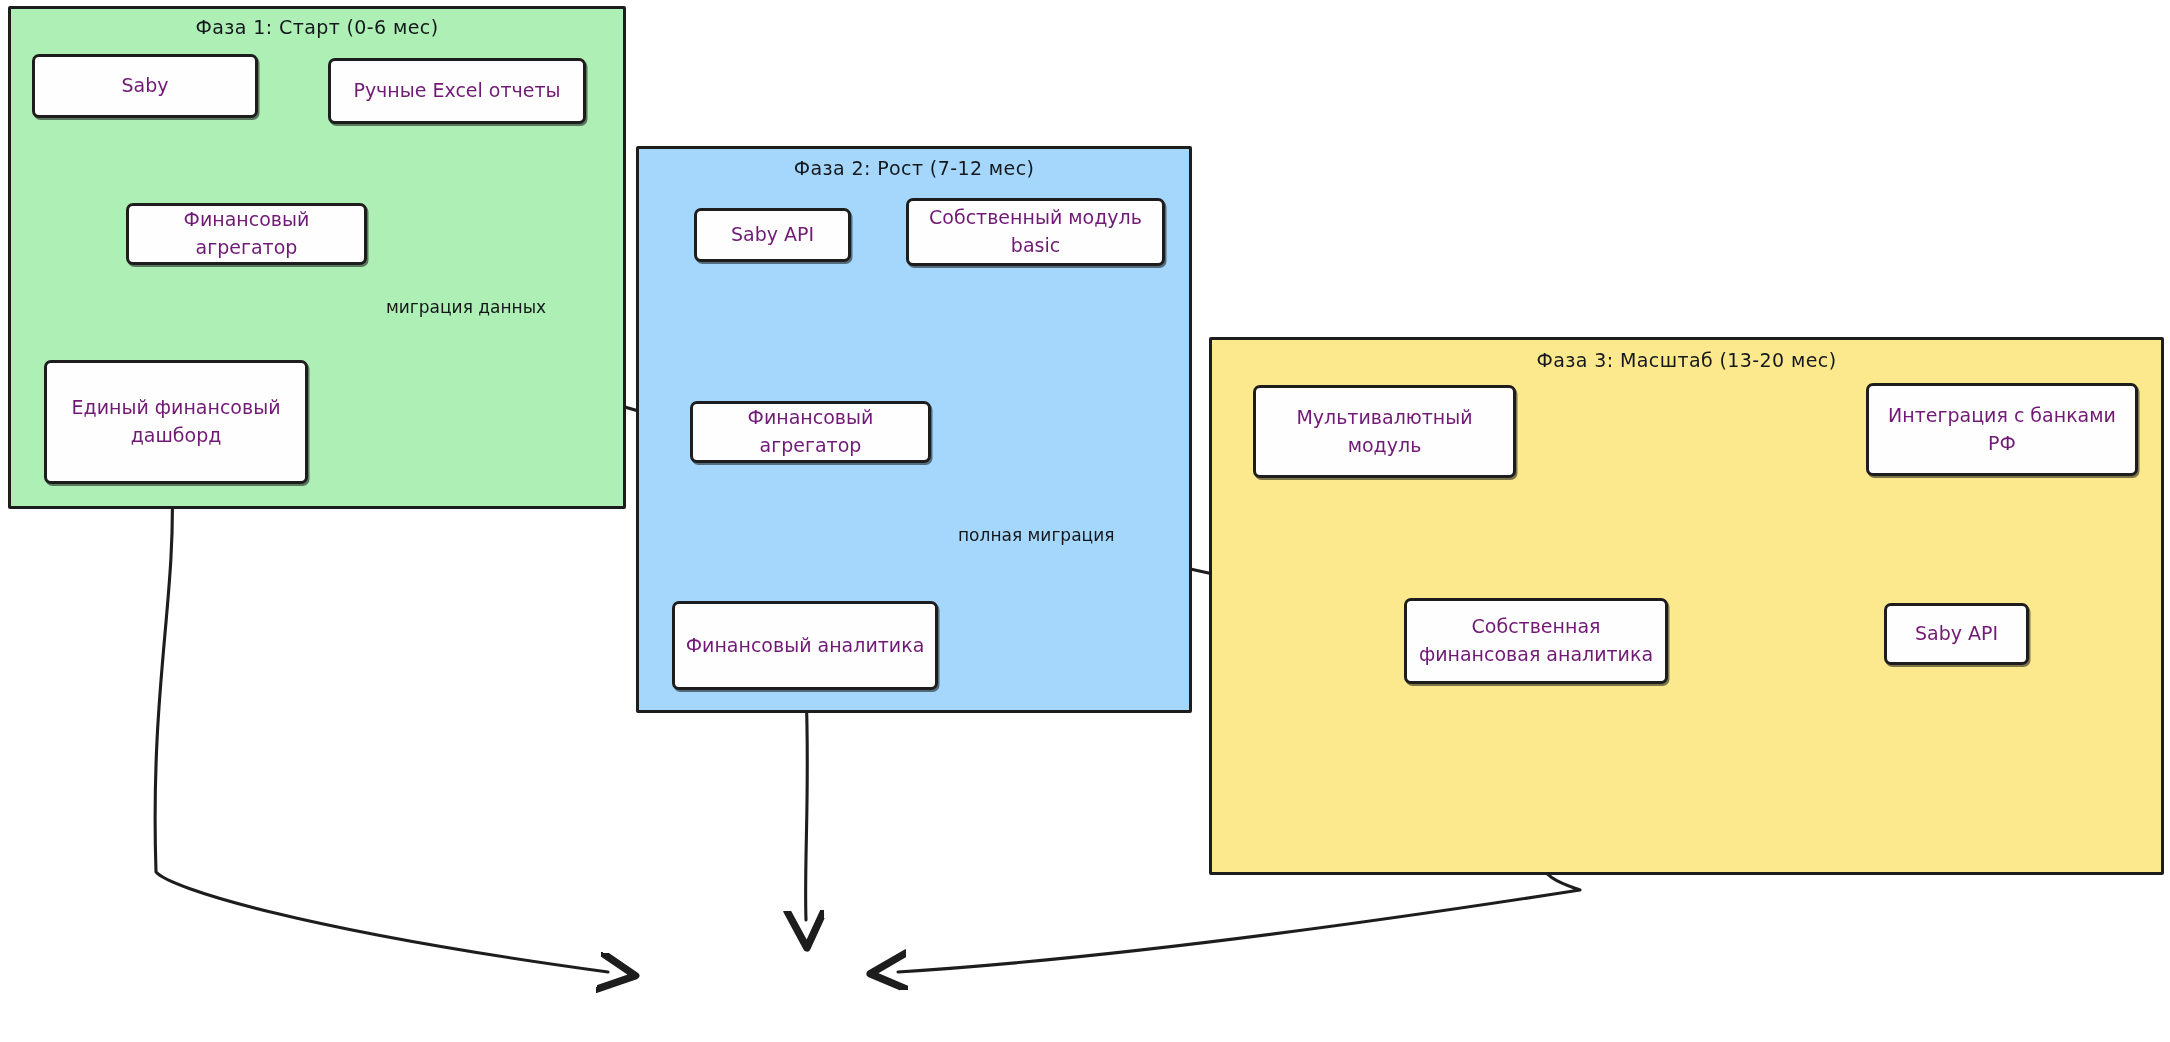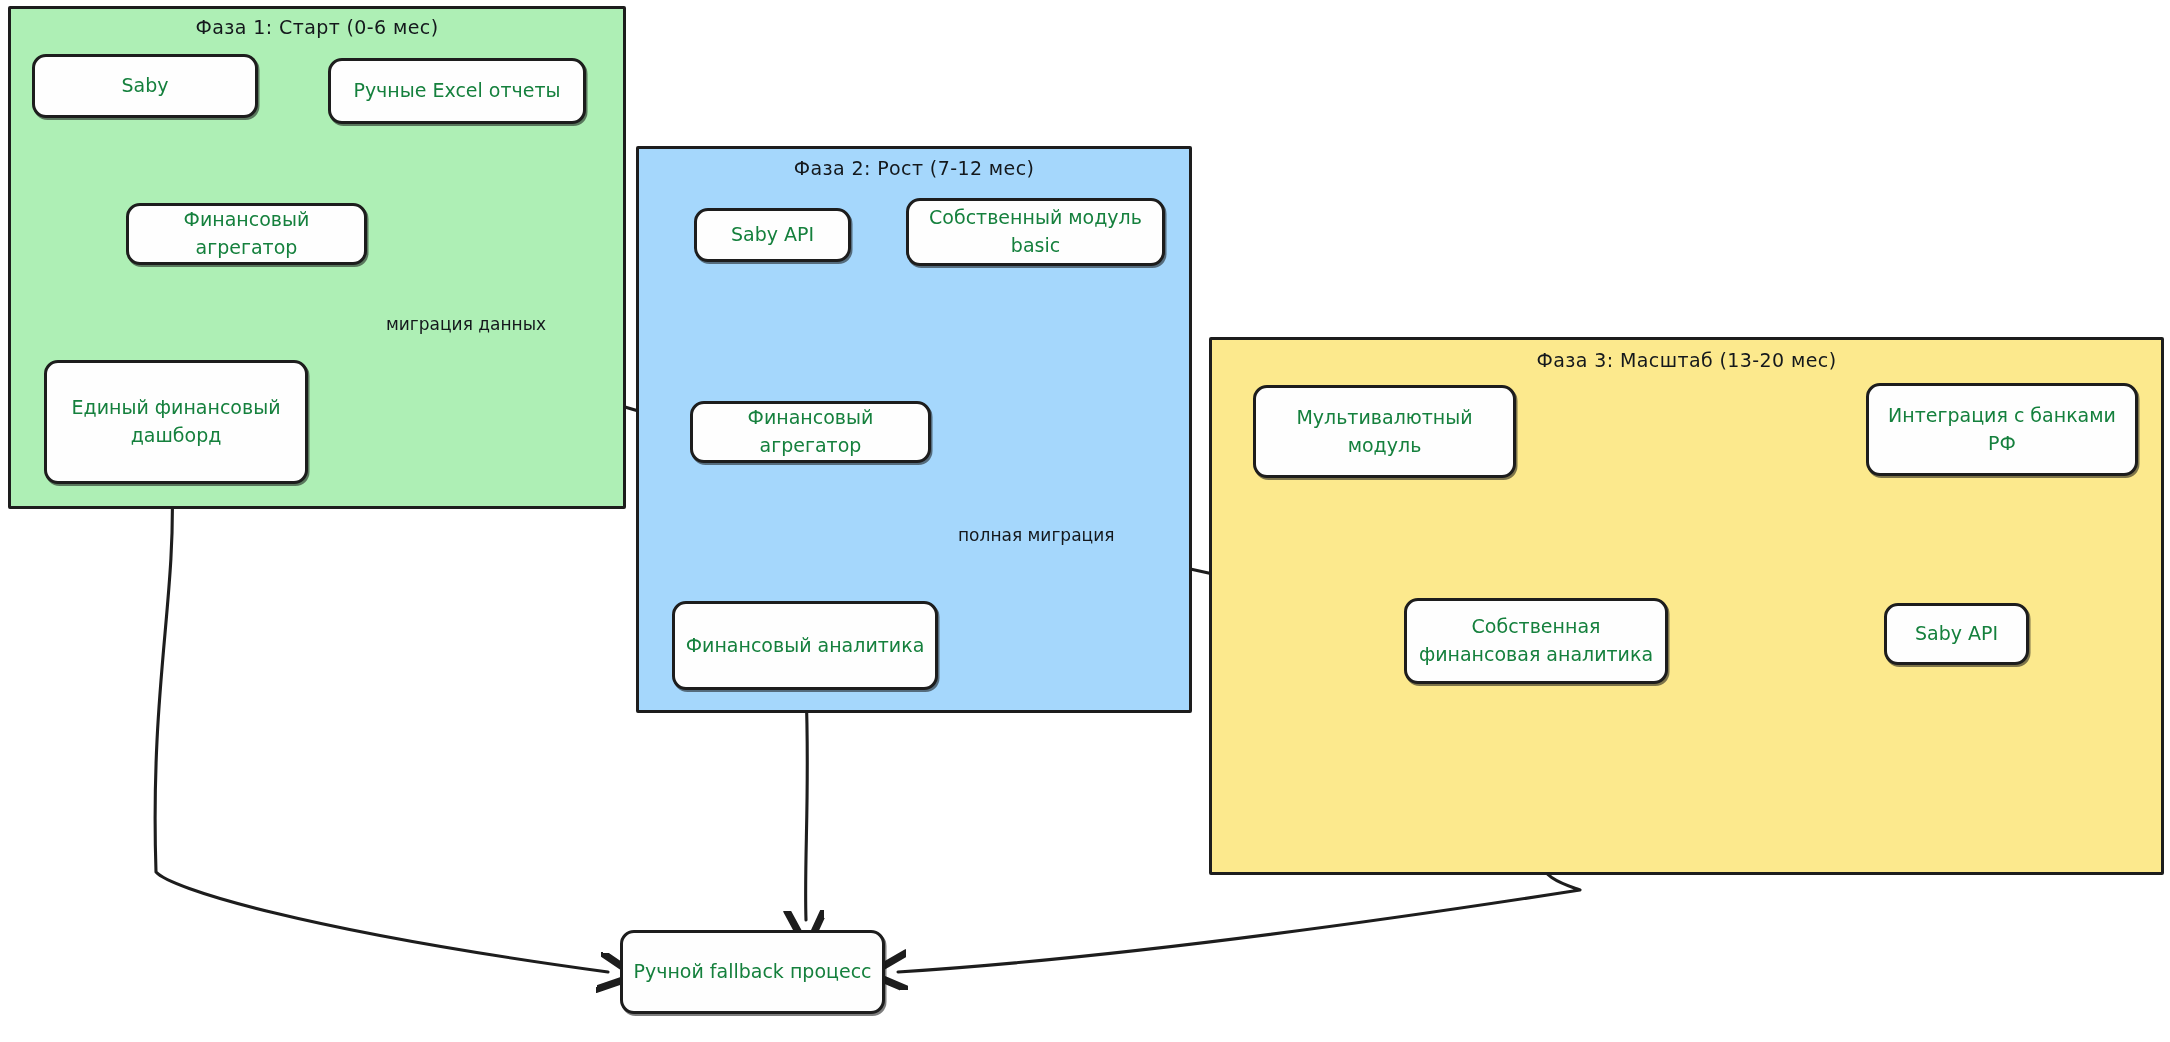--- a/index.html
+++ b/index.html
@@ -30,25 +30,25 @@
   .node{
     position:absolute;
     background:#fefefe;
     border:3px solid #1d1d1d;
     box-sizing:border-box;
     display:flex;
     align-items:center;
     justify-content:center;
     text-align:center;
     font-size:19px;
-    color:#15803d;
+    color:#701a75;
     line-height:1.45;
     padding:4px 8px;
     box-shadow:1.5px 2px 0 rgba(20,20,20,.55);
-    border-radius:14px;
+    border-radius:7px;
   }
   .node span{display:block;}
   .edge-label{
     position:absolute;
     font-size:17px;
     color:#14181c;
     white-space:nowrap;
   }
 </style>
 </head>
@@ -111,21 +111,21 @@
   </div>
 
   <div class="node" style="left:126px;top:203px;width:241px;height:62px;">
     <span>Финансовый агрегатор</span>
   </div>
 
   <div class="node" style="left:44px;top:360px;width:264px;height:124px;">
     <span>Единый финансовый дашборд</span>
   </div>
 
-  <div class="edge-label" style="left:386px;top:314px;text-align:right;">миграция данных</div>
+  <div class="edge-label" style="left:386px;top:297px;text-align:right;">миграция данных</div>
 
   <div class="phase" style="left:636px;top:146px;width:556px;height:567px;background:#a5d7fc;">
   </div>
   <div class="phase-title" style="left:636px;top:157px;width:556px;">Фаза 2: Рост (7-12 мес)</div>
 
   <div class="node" style="left:694px;top:208px;width:157px;height:54px;">
     <span>Saby API</span>
   </div>
 
   <div class="node" style="left:906px;top:198px;width:259px;height:68px;">
@@ -157,17 +157,14 @@
 
   <div class="node" style="left:1404px;top:598px;width:264px;height:86px;">
     <span>Собственная  финансовая аналитика</span>
   </div>
 
   <div class="node" style="left:1884px;top:603px;width:145px;height:62px;">
     <span>Saby API</span>
   </div>
 
 
-  <div class="node" style="left:620px;top:930px;width:265px;height:84px;">
-    <span>Ручной fallback процесс</span>
-  </div>
 
 </div>
 
 </body></html>

